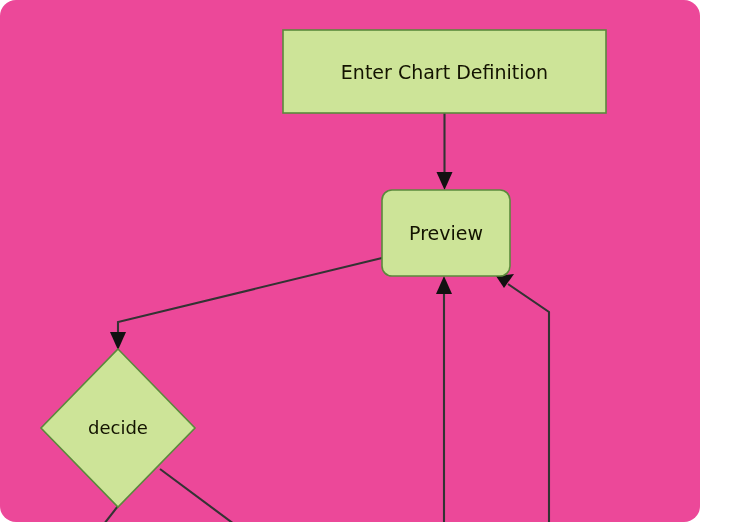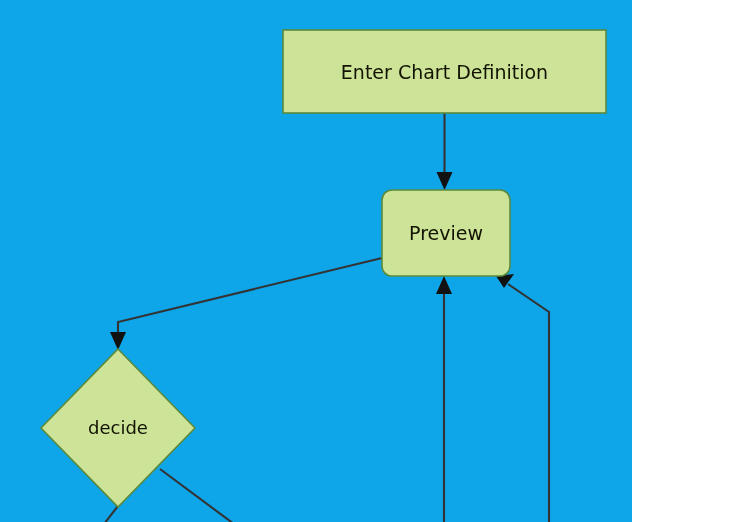--- a/index.html
+++ b/index.html
@@ -6,24 +6,25 @@
   html, body {
     margin: 0;
     padding: 0;
     background: #ffffff;
   }
   body {
     font-family: "DejaVu Sans", "Liberation Sans", sans-serif;
   }
   #diagram-canvas {
     position: relative;
-    width: 632px;
+    width: 700px;
     height: 522px;
-    background: #0ea5e9;
+    background: #ec4899;
     overflow: hidden;
+    border-radius: 16px;
   }
   #flow-svg {
     position: absolute;
     top: 0;
     left: 0;
     width: 740px;
     height: 522px;
     display: block;
   }
   .node-shape {

